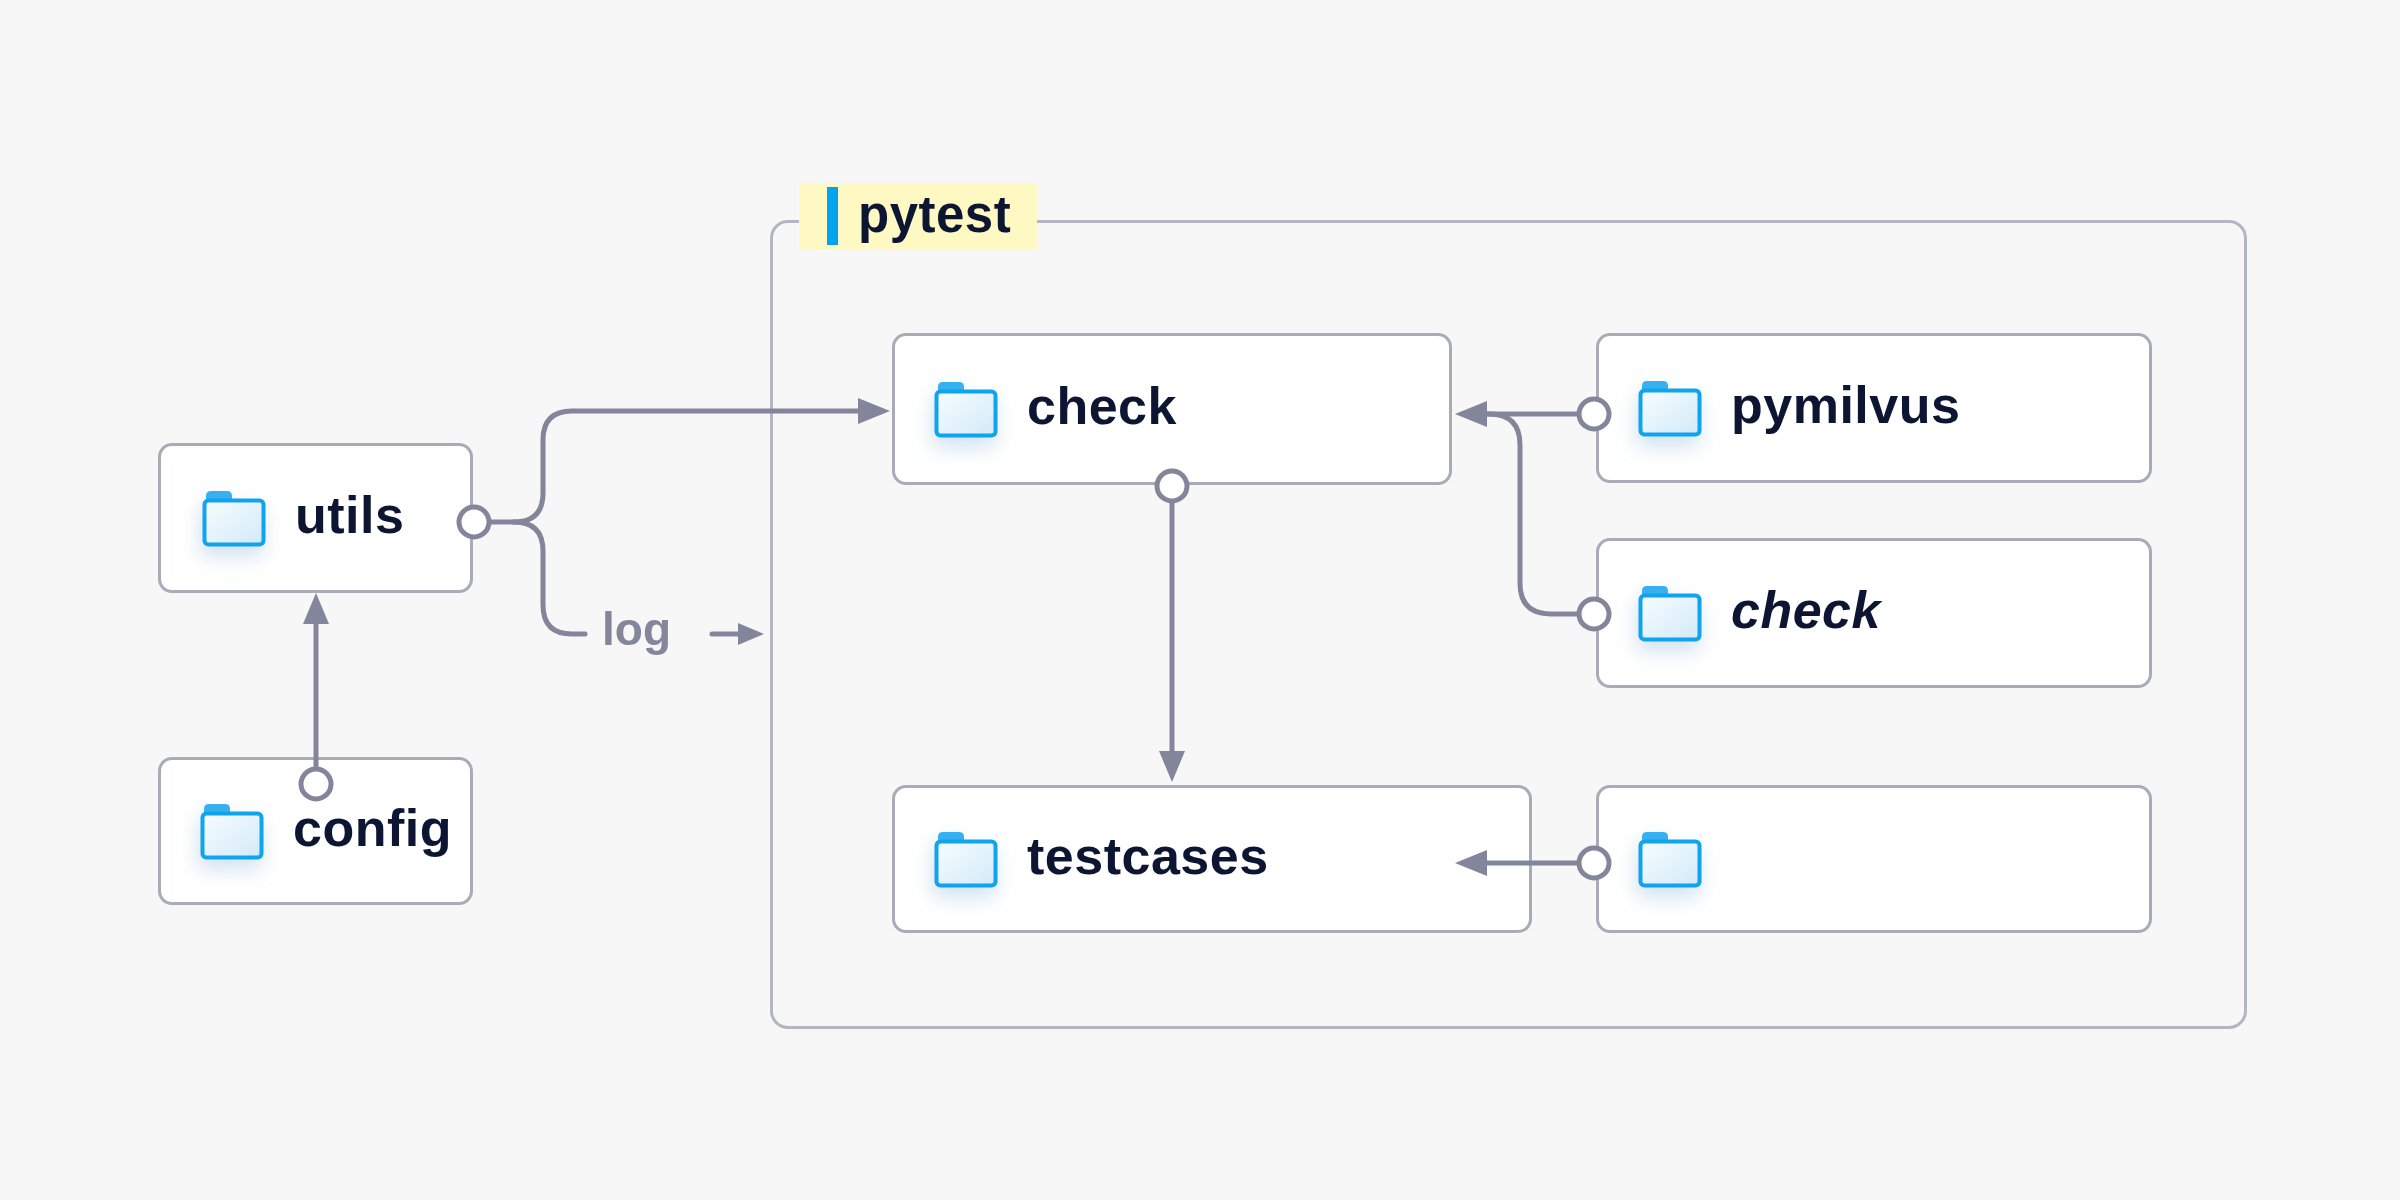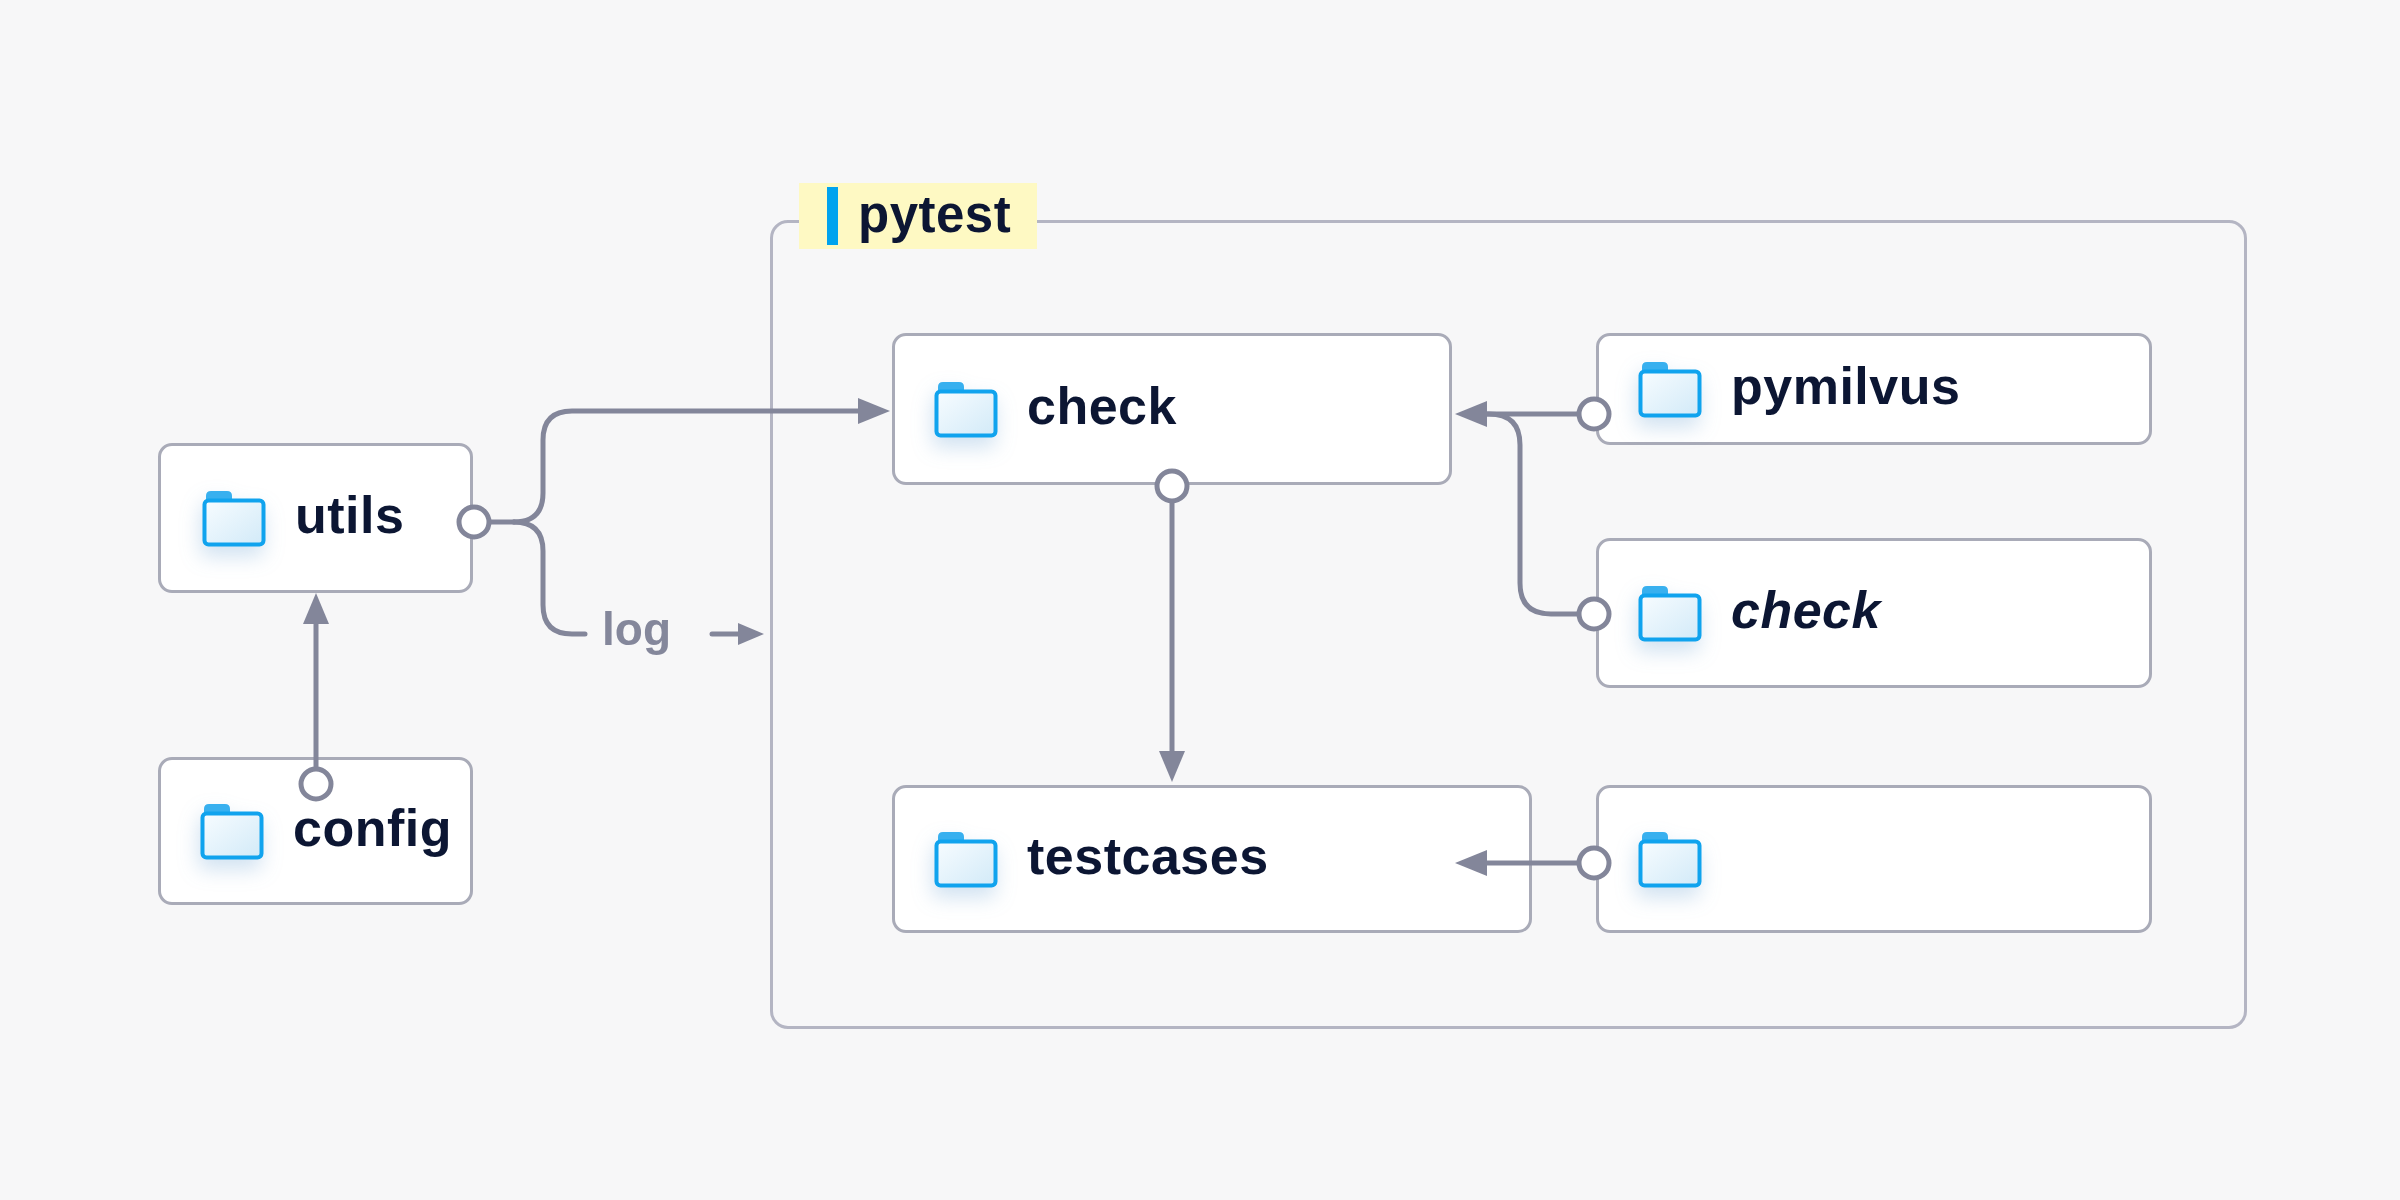--- a/index.html
+++ b/index.html
@@ -78,21 +78,21 @@
   .folder {
     width: 66px;
     height: 58px;
     flex: 0 0 auto;
     filter: drop-shadow(-2px 10px 10px rgba(70, 140, 200, 0.25));
   }
   #n-utils     { left: 158px;  top: 443px; width: 315px; height: 150px; padding-left: 40px; }
   #n-config    { left: 158px;  top: 757px; width: 315px; height: 148px; }
   #n-base      { left: 892px;  top: 333px; width: 560px; height: 152px; }
   #n-testcases { left: 892px;  top: 785px; width: 640px; height: 148px; }
-  #n-pymilvus  { left: 1596px; top: 333px; width: 556px; height: 112px; }
+  #n-pymilvus  { left: 1596px; top: 333px; width: 556px; height: 150px; }
   #n-check     { left: 1596px; top: 538px; width: 556px; height: 150px; font-style: italic; }
   #n-common    { left: 1596px; top: 785px; width: 556px; height: 148px; }
   
   .edges {
     position: absolute;
     left: 0;
     top: 0;
     z-index: 3;
     pointer-events: none;
   }

